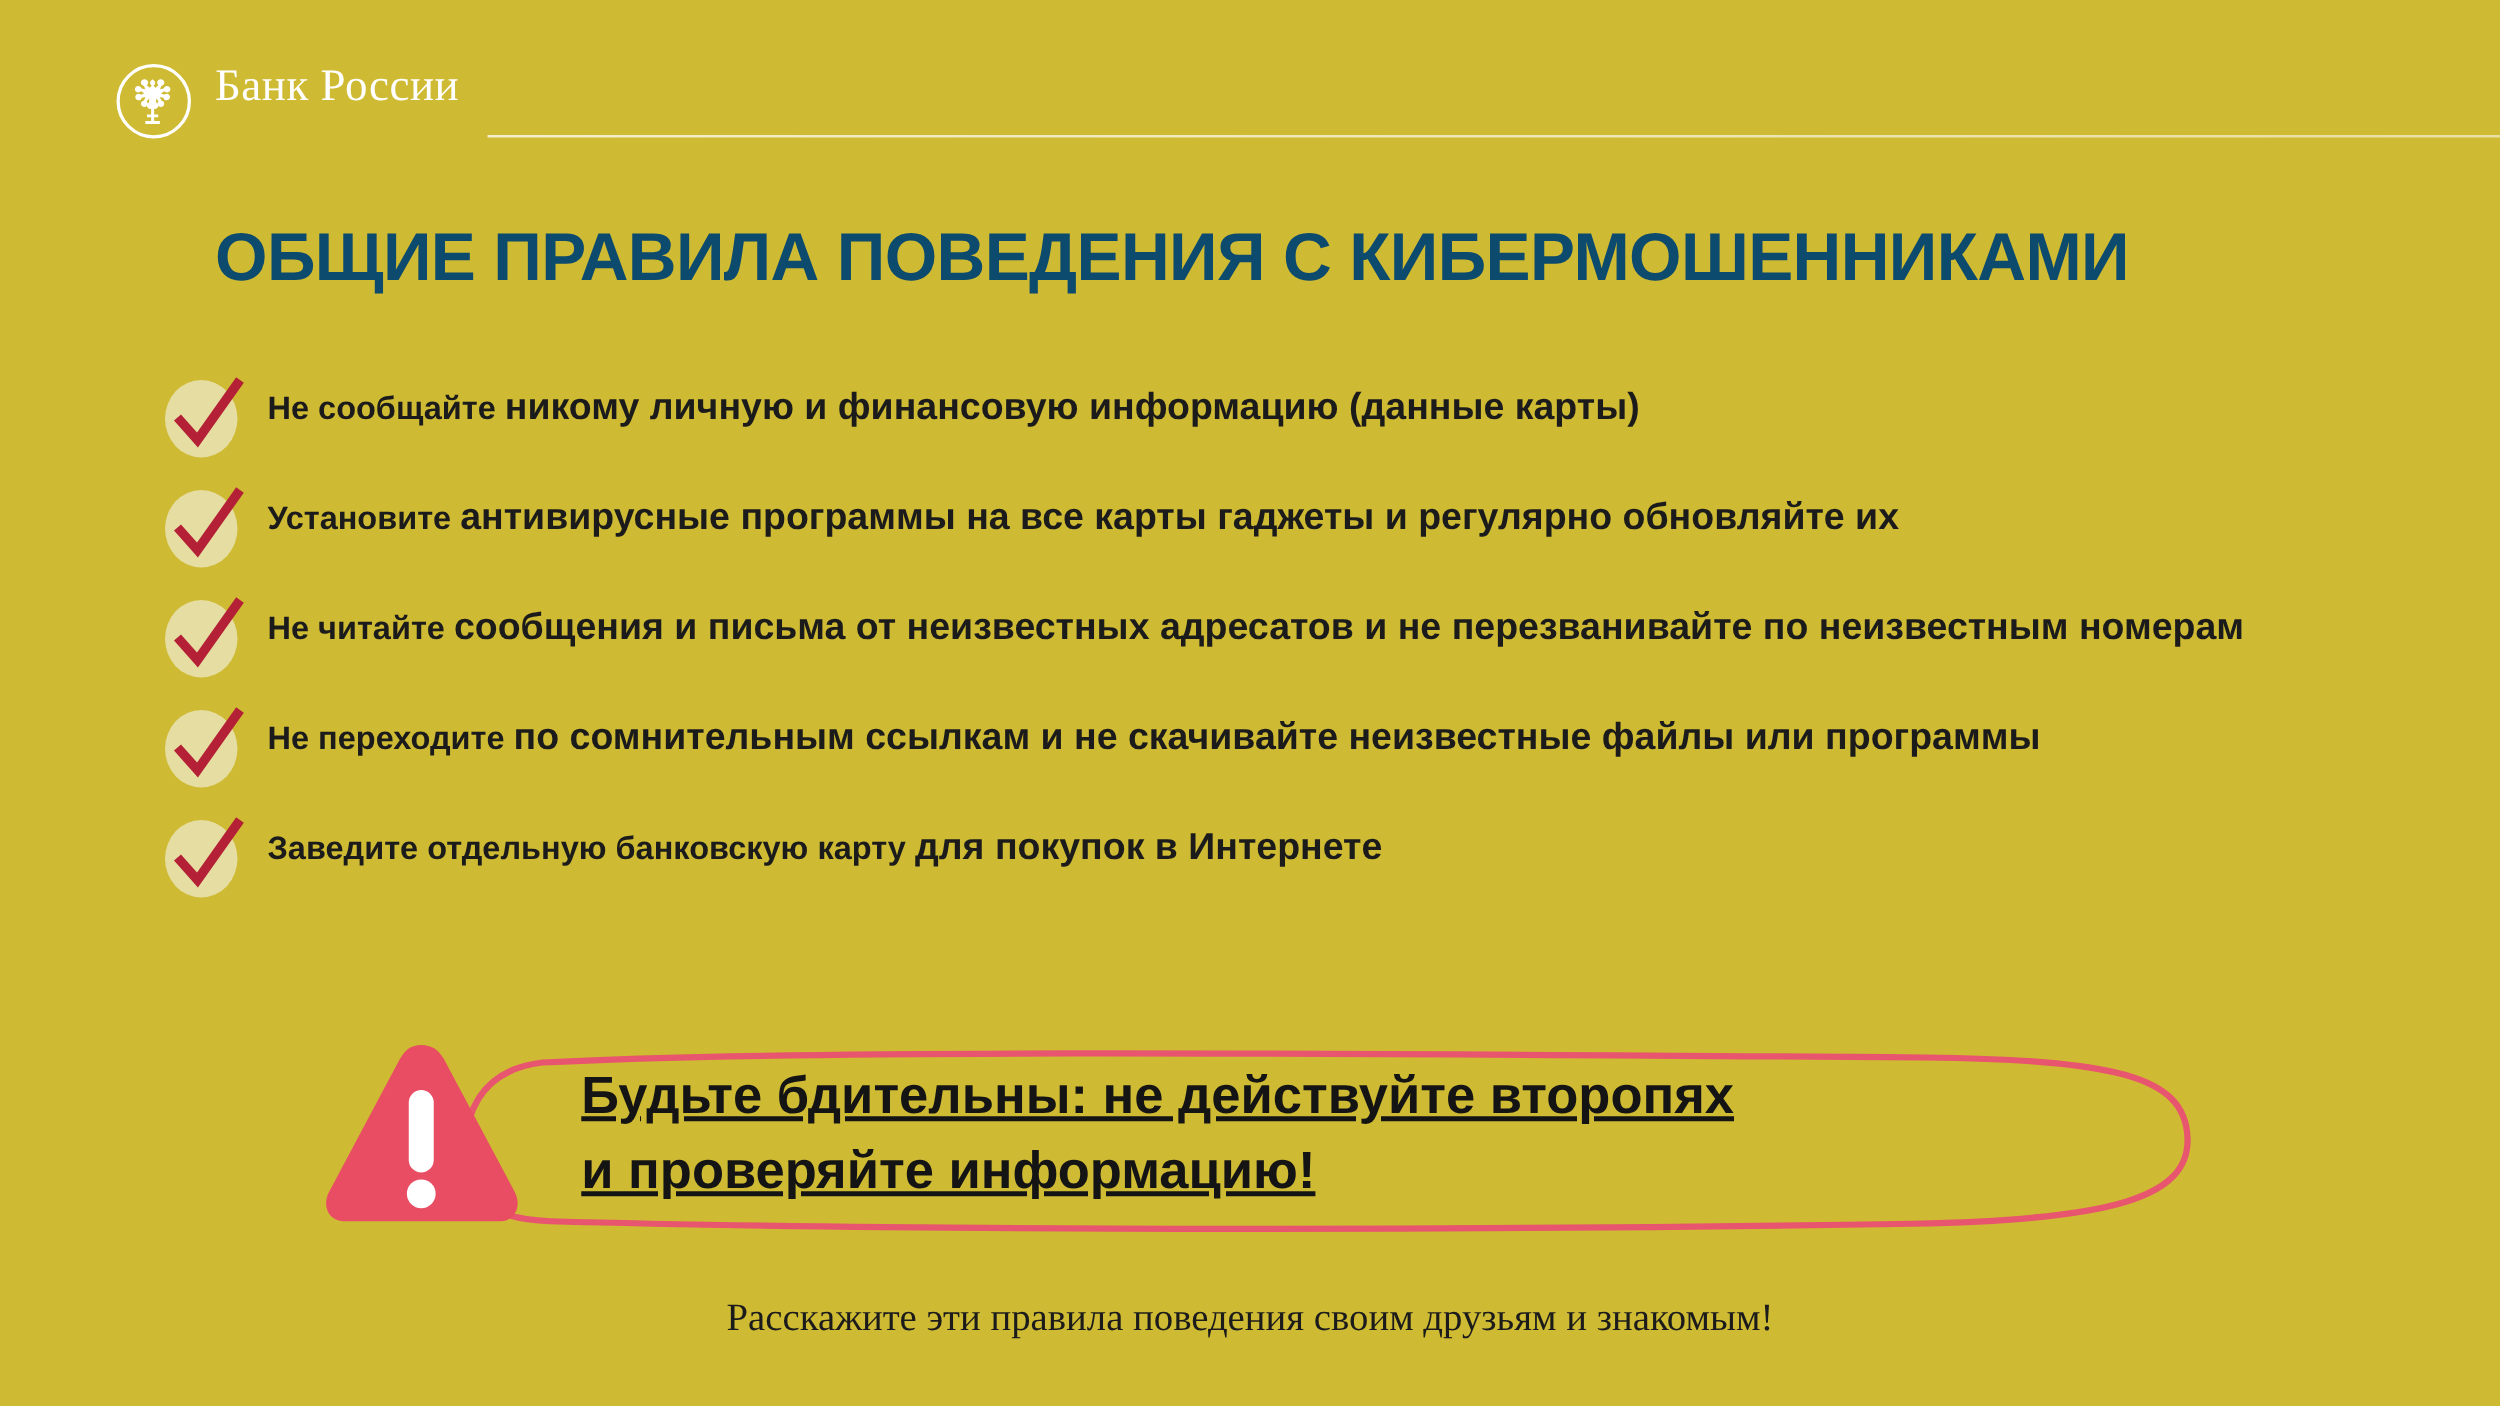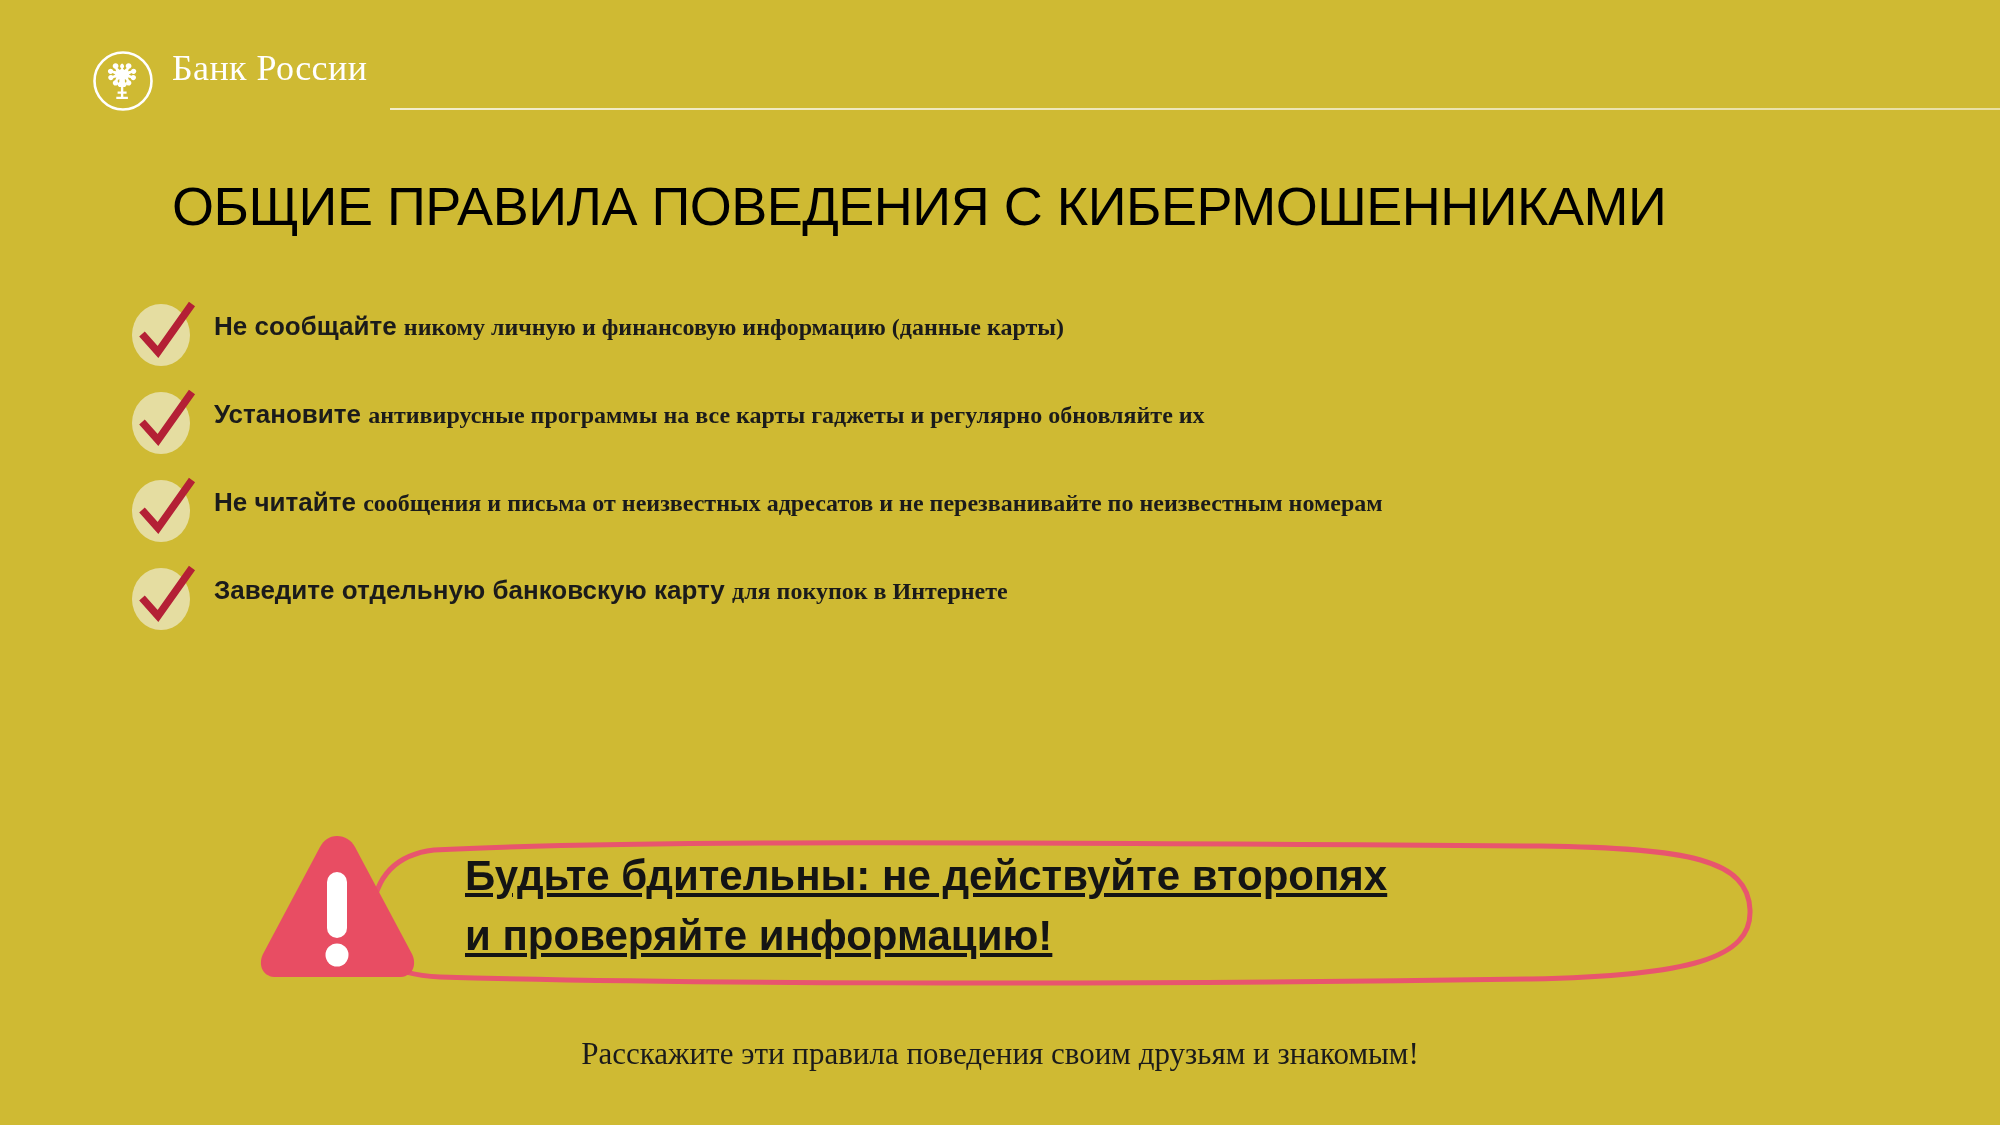--- a/index.html
+++ b/index.html
@@ -60,23 +60,23 @@
     height: 2px;
     background: linear-gradient(to right, rgba(255,255,255,0.75), rgba(255,255,255,0.55));
   }
 
   
   .page-title {
     position: absolute;
     left: 172px;
     top: 178px;
     width: 1760px;
-    color: #000000;
+    color: #0c4a6e;
     font-size: 54px;
-    font-weight: normal;
+    font-weight: bold;
     letter-spacing: -0.5px;
     line-height: 1.05;
     white-space: nowrap;
   }
 
   
   .rules {
     position: absolute;
     left: 118px;
     top: 300px;
@@ -116,22 +116,21 @@
     line-height: 1.22;
     padding-top: 6px;
     font-weight: bold;
   }
   .rule-text .lead {
     font-weight: bold;
     font-size: 26px;
   }
   .rule-text .rest {
     font-weight: bold;
-    font-size: 24px;
-    font-family: Liberation Serif, serif;
+    font-size: 30px;
   }
 
   
   .warning {
     position: absolute;
     left: 255px;
     top: 820px;
     width: 1510px;
     height: 180px;
   }
@@ -228,20 +227,31 @@
         <div class="check-disc"></div>
         <svg class="check-mark" viewBox="0 0 76 76" aria-hidden="true">
           <path d="M14 40 L30 58 L64 10" fill="none" stroke="#b42035" stroke-width="7.5" stroke-linecap="butt" stroke-linejoin="miter"></path>
         </svg>
       </div>
       <div class="rule-text">
         <span class="lead">Не читайте </span><span class="rest">сообщения и письма от неизвестных адресатов и не перезванивайте по неизвестным номерам</span>
       </div>
     </div>
 
+    <div class="rule-row">
+      <div class="check-wrap">
+        <div class="check-disc"></div>
+        <svg class="check-mark" viewBox="0 0 76 76" aria-hidden="true">
+          <path d="M14 40 L30 58 L64 10" fill="none" stroke="#b42035" stroke-width="7.5" stroke-linecap="butt" stroke-linejoin="miter"></path>
+        </svg>
+      </div>
+      <div class="rule-text">
+        <span class="lead">Не переходите </span><span class="rest">по сомнительным ссылкам и не скачивайте неизвестные файлы или программы</span>
+      </div>
+    </div>
 
     <div class="rule-row">
       <div class="check-wrap">
         <div class="check-disc"></div>
         <svg class="check-mark" viewBox="0 0 76 76" aria-hidden="true">
           <path d="M14 40 L30 58 L64 10" fill="none" stroke="#b42035" stroke-width="7.5" stroke-linecap="butt" stroke-linejoin="miter"></path>
         </svg>
       </div>
       <div class="rule-text">
         <span class="lead">Заведите отдельную банковскую карту </span><span class="rest">для покупок в Интернете</span>

